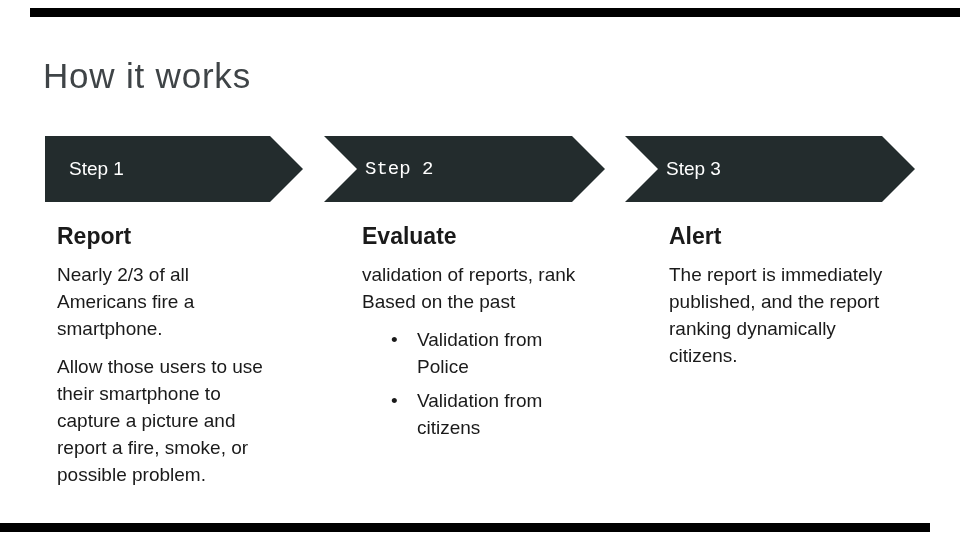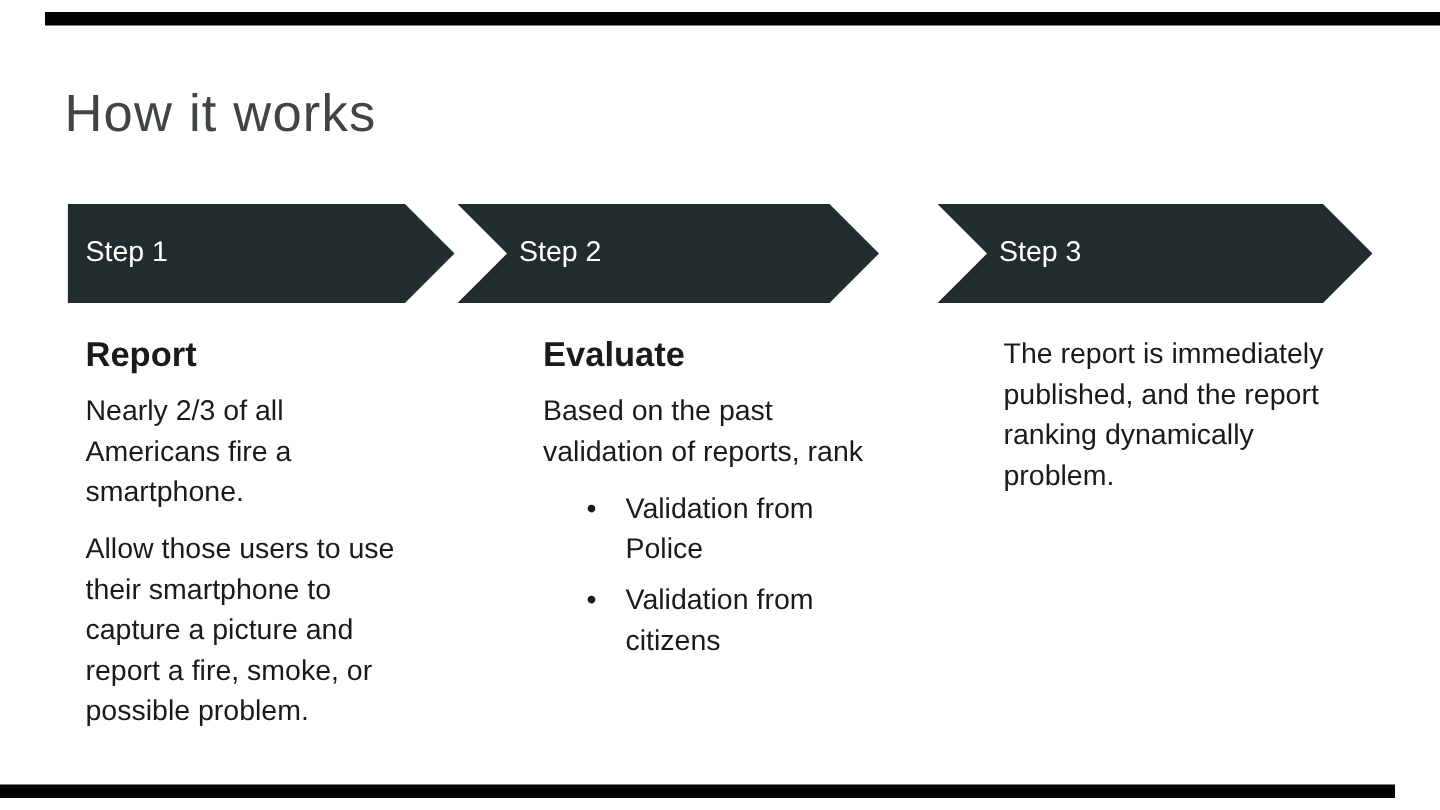--- a/index.html
+++ b/index.html
@@ -36,27 +36,28 @@
   .chevrons { position: absolute; left: 0; top: 136px; height: 66px; width: 960px; }
   .chev {
     position: absolute; top: 0; height: 66px;
     background: var(--chevron, #232c2d);
     display: flex; align-items: center;
     box-sizing: border-box;
   }
   .chev-1 {
     left: 45px; width: 258px;
     clip-path: polygon(0 0, calc(100% - 33px) 0, 100% 50%, calc(100% - 33px) 100%, 0 100%);
-    padding-left: 12px;
+    padding-left: 24px;
     text-align: center;
   }
   .chev-2 {
-    left: 305px; width: 281px;
+    left: 324px; width: 281px;
     clip-path: polygon(0 0, calc(100% - 33px) 0, 100% 50%, calc(100% - 33px) 100%, 0 100%, 33px 50%);
     padding-left: 41px;
+    font-family: Liberation Mono, monospace;
   }
   .chev-3 {
     left: 625px; width: 290px;
     clip-path: polygon(0 0, calc(100% - 33px) 0, 100% 50%, calc(100% - 33px) 100%, 0 100%, 33px 50%);
     padding-left: 41px;
   }
   .step-label {
     color: var(--step-label, #ffffff);
     font-size: 19px;
     white-space: nowrap;
@@ -121,43 +122,44 @@
       <span class="ln">their smartphone to</span>
       <span class="ln">capture a picture and</span>
       <span class="ln">report a fire, smoke, or</span>
       <span class="ln">possible problem.</span>
     </p>
   </section>
 
   <section class="col col-2">
     <h2 class="col-heading">Evaluate</h2>
     <p class="para">
+      <span class="ln">validation of reports, rank</span>
       <span class="ln">Based on the past</span>
-      <span class="ln">validation of reports, rank</span>
     </p>
     <div class="bullet-list">
       <div class="bullet-item">
         <span class="bullet-marker">•</span>
         <span class="bullet-text">
           <span class="ln">Validation from</span>
           <span class="ln">Police</span>
         </span>
       </div>
       <div class="bullet-item">
         <span class="bullet-marker">•</span>
         <span class="bullet-text">
           <span class="ln">Validation from</span>
           <span class="ln">citizens</span>
         </span>
       </div>
     </div>
   </section>
 
   <section class="col col-3">
+    <h2 class="col-heading">Alert</h2>
     <p class="para">
       <span class="ln">The report is immediately</span>
       <span class="ln">published, and the report</span>
       <span class="ln">ranking dynamically</span>
-      <span class="ln">problem.</span>
+      <span class="ln">citizens.</span>
     </p>
   </section>
 
 </div>
 
 </body></html>

